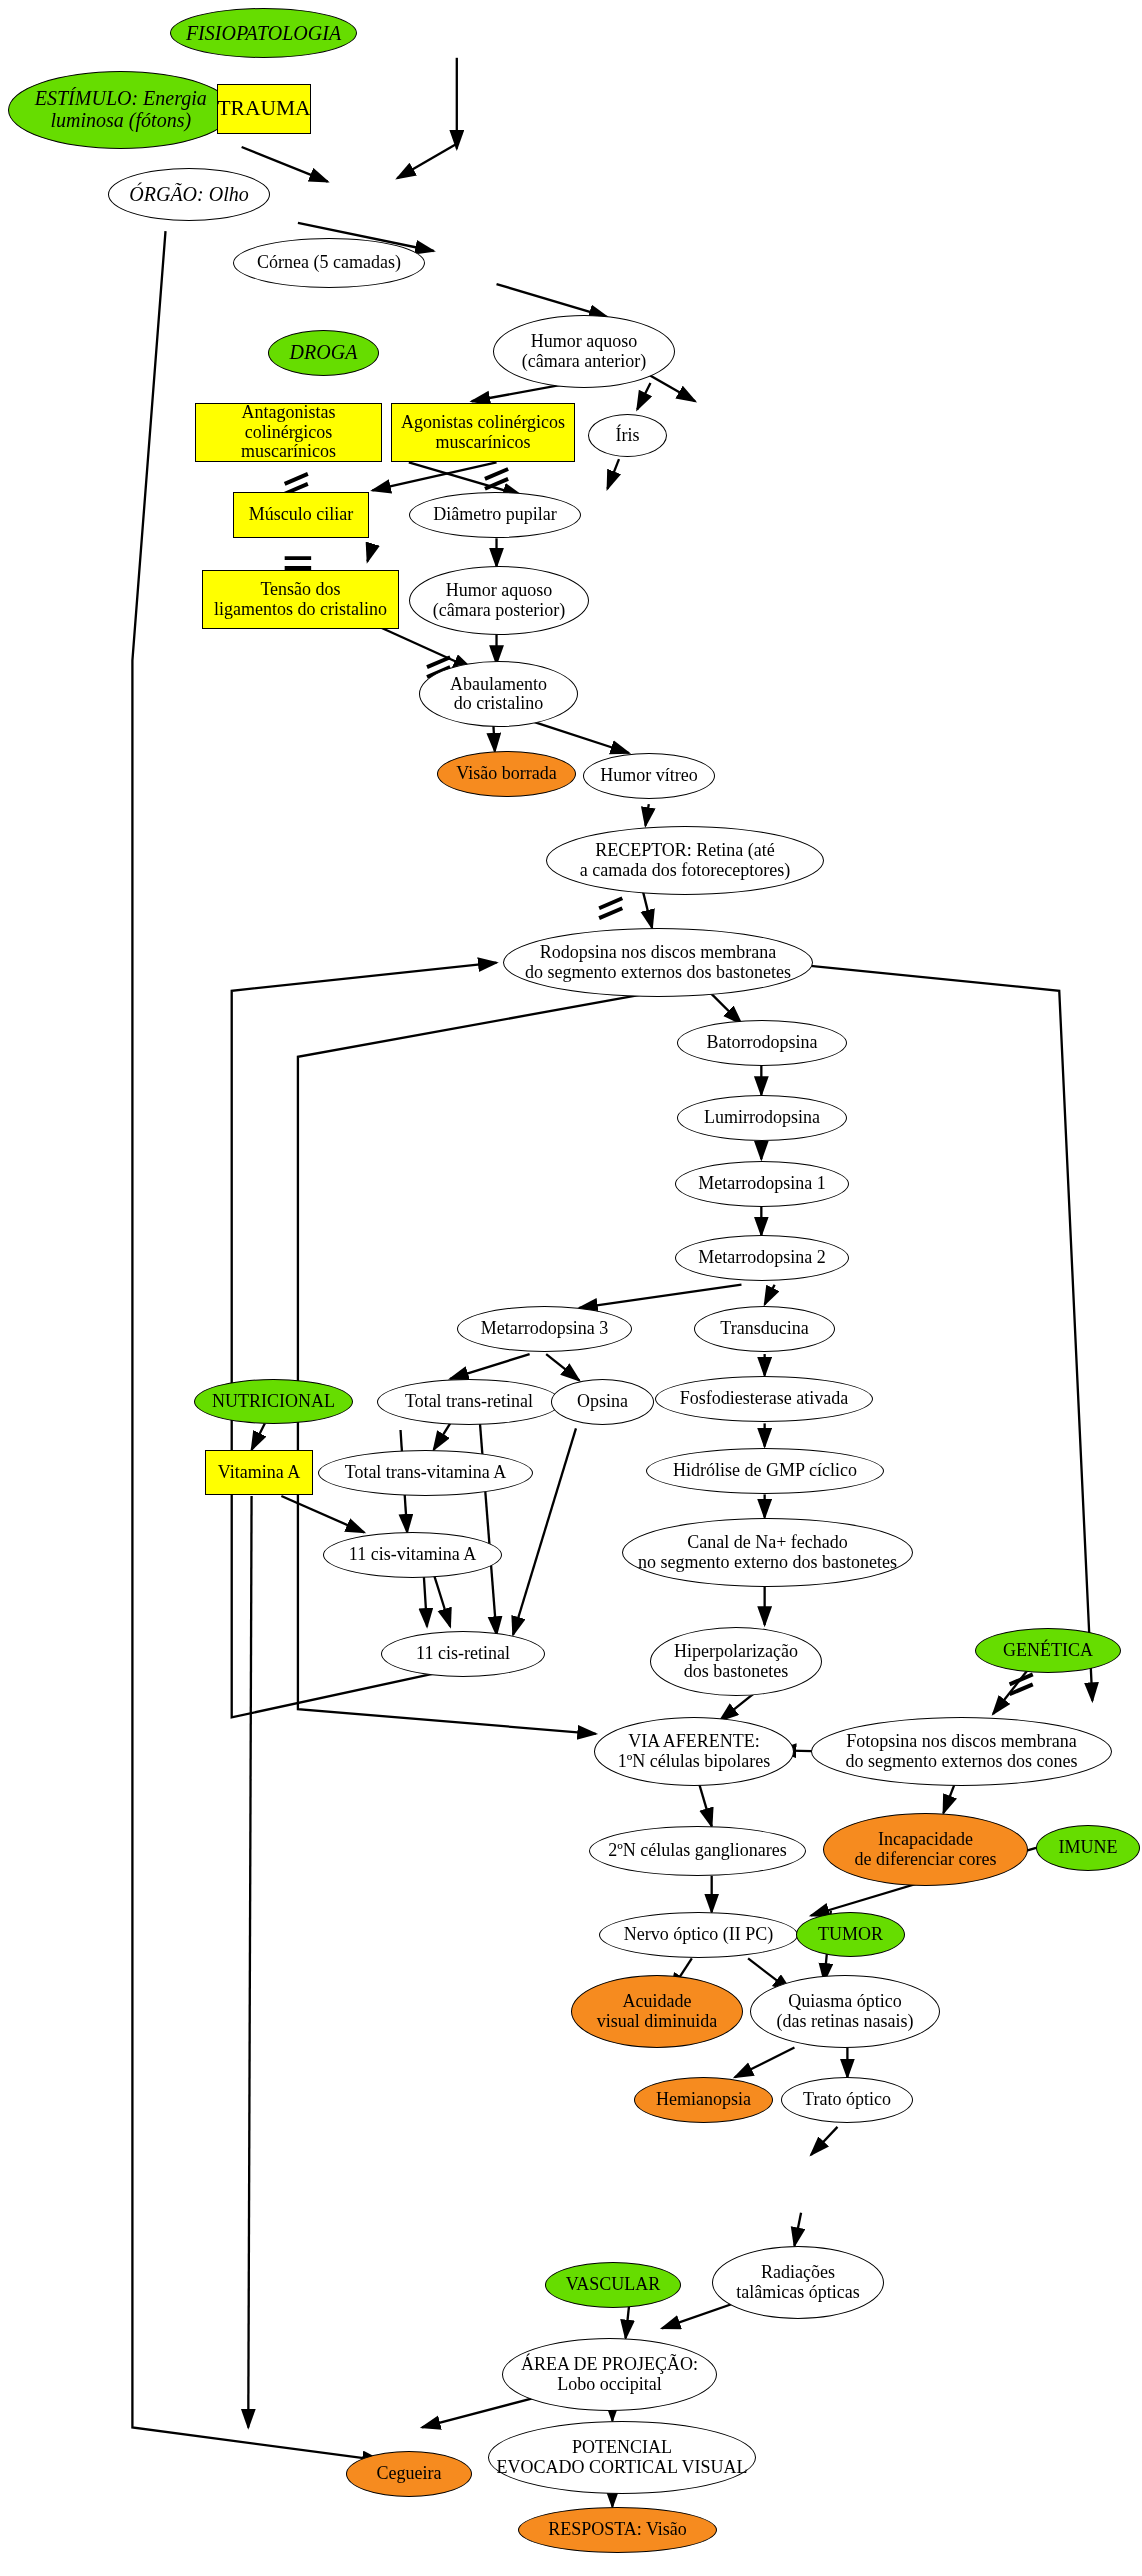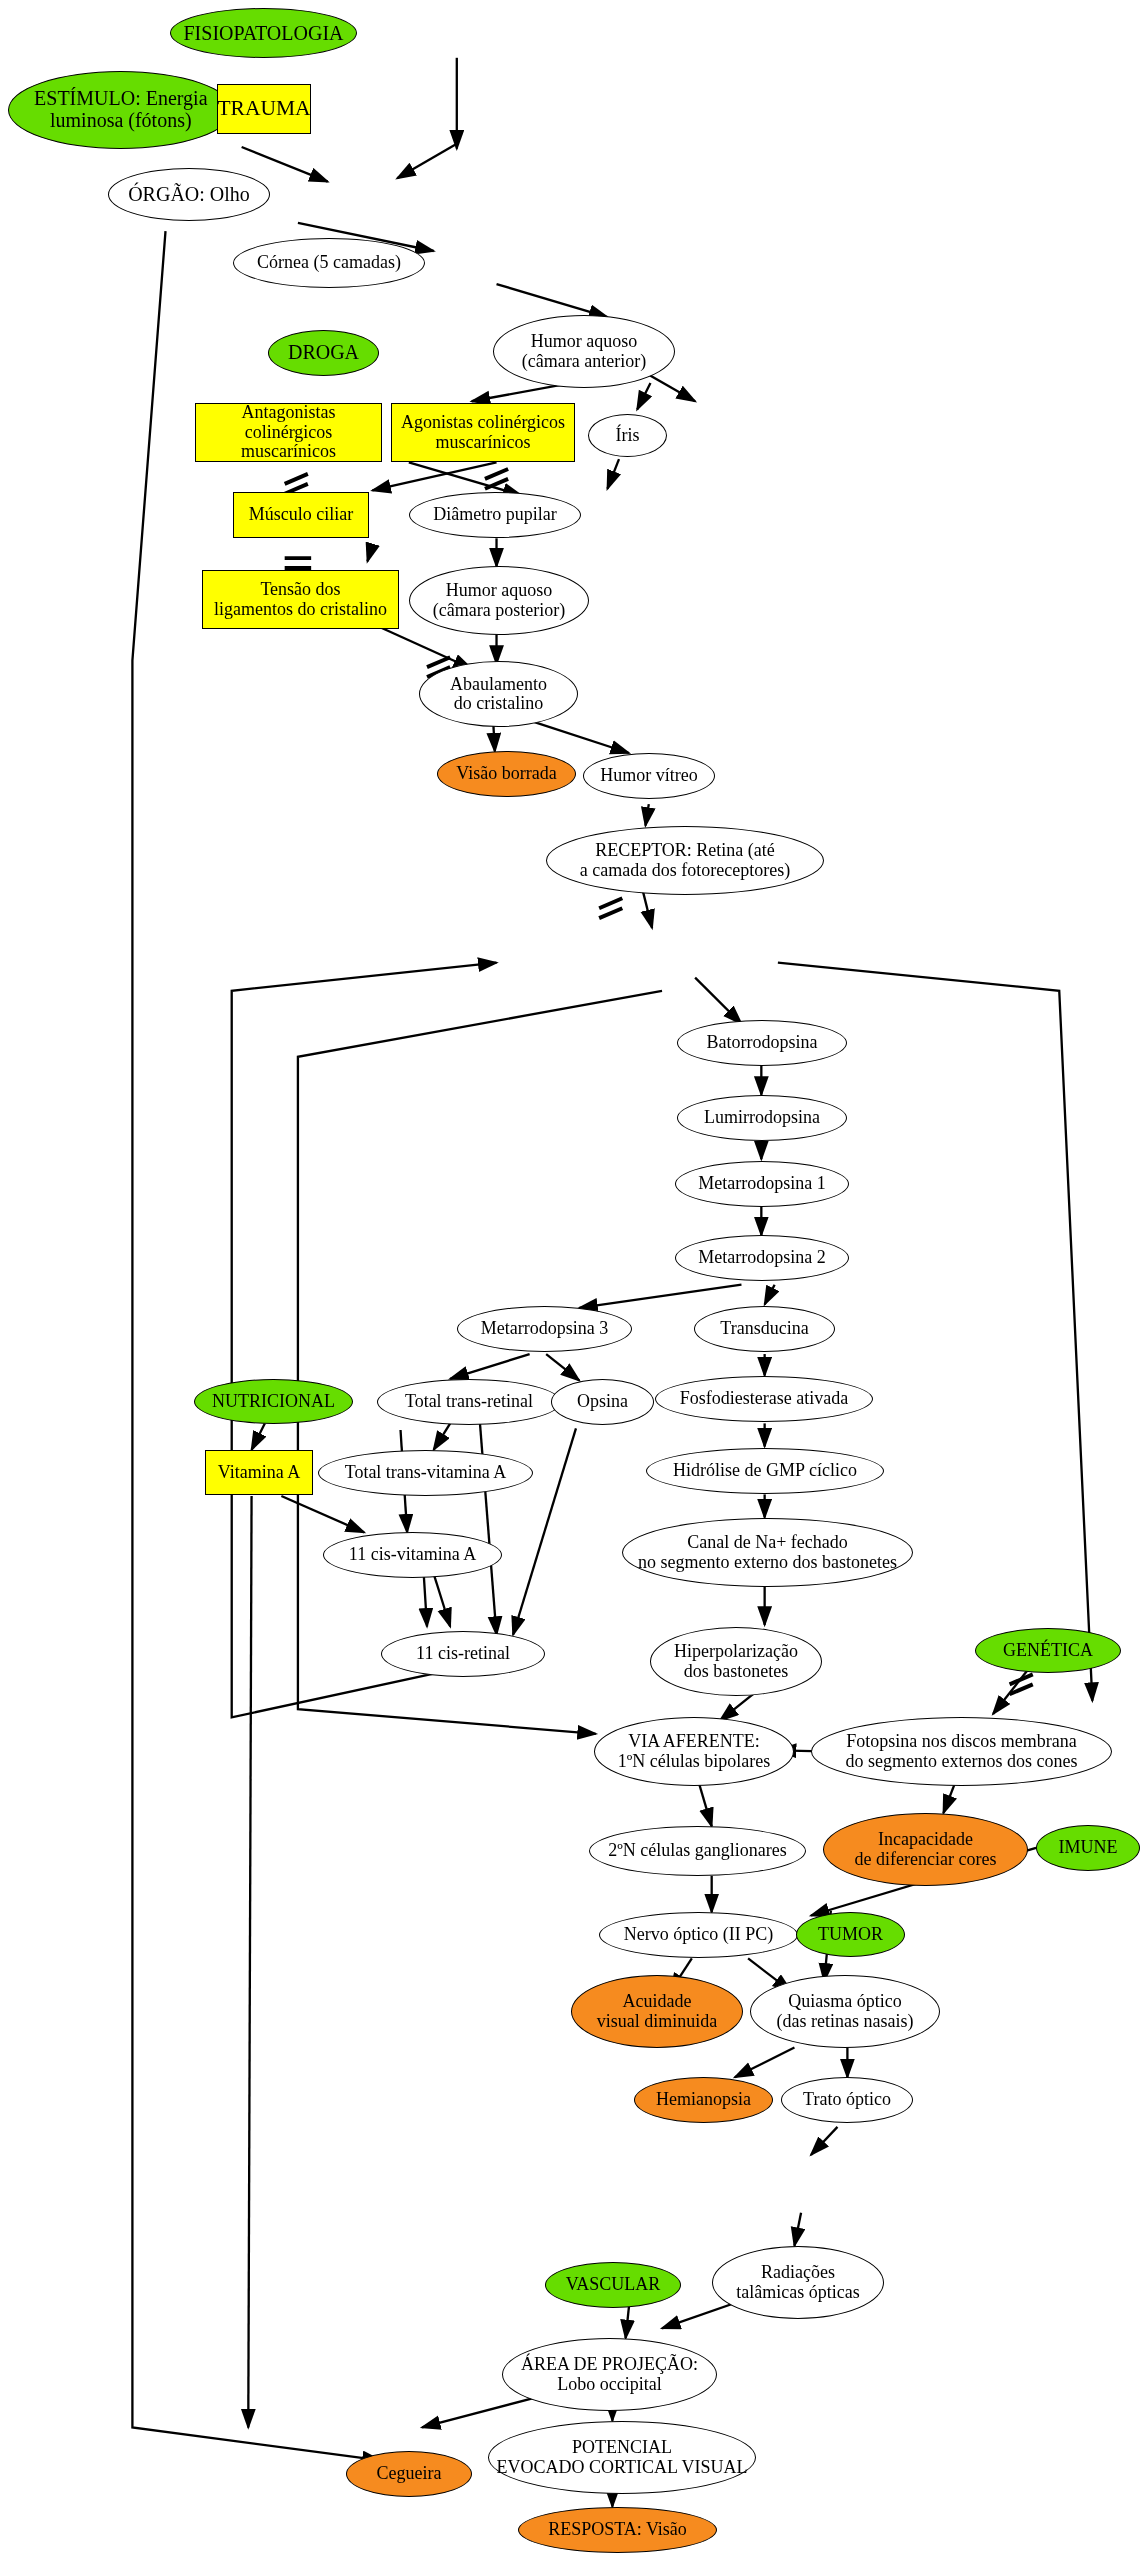--- a/index.html
+++ b/index.html
@@ -8,21 +8,21 @@
   #edges{position:absolute;left:0;top:0;width:1142px;height:2576px;pointer-events:none;}
   .node{position:absolute;display:flex;align-items:center;justify-content:center;text-align:center;
         box-sizing:border-box;color:#000000;line-height:1.08;}
   .ell{border:0.9px solid #000000;border-radius:50%;background:#ffffff;}
   .box{border:0.9px solid #000000;background:#ffff00;border-radius:0;}
   .green{background:#66dd00;}
   .orange{background:#f68b1f;}
   .yellow{background:#ffff00;}
   .white{background:#ffffff;}
   .t11{font-size:10px;}
-  .t12{font-size:11px;}
+  .t12{font-size:11px;font-style:italic;}
   .t13{font-size:12px;}
 </style>
 </head>
 <body>
 
 <div id="stage">
 
   <svg id="edges" viewBox="0 0 690 1560" preserveAspectRatio="none">
     <defs>
       <marker id="ah" markerWidth="10" markerHeight="10" refX="8" refY="3.2" orient="auto">
@@ -181,20 +181,24 @@
 
   <div class="node ell white t11" style="left: 583px; top: 753px; width: 132px; height: 46px; font-size: 18px;">
     <span>Humor vítreo</span>
     </div>
 
   <div class="node ell white t11" style="left: 546px; top: 826px; width: 278px; height: 69px; font-size: 18px;">
     <span style="white-space:pre-line">RECEPTOR: Retina (até
 a camada dos fotoreceptores)</span>
     </div>
 
+  <div class="node ell white t11" style="left: 503px; top: 928px; width: 310px; height: 69px; font-size: 18px;">
+    <span style="white-space:pre-line">Rodopsina nos discos membrana
+do segmento externos dos bastonetes</span>
+    </div>
 
   <div class="node ell white t11" style="left: 677px; top: 1020px; width: 170px; height: 46px; font-size: 18px;">
     <span>Batorrodopsina</span>
     </div>
 
   <div class="node ell white t11" style="left: 677px; top: 1095px; width: 170px; height: 46px; font-size: 18px;">
     <span>Lumirrodopsina</span>
     </div>
 
   <div class="node ell white t11" style="left: 675px; top: 1161px; width: 174px; height: 46px; font-size: 18px;">

